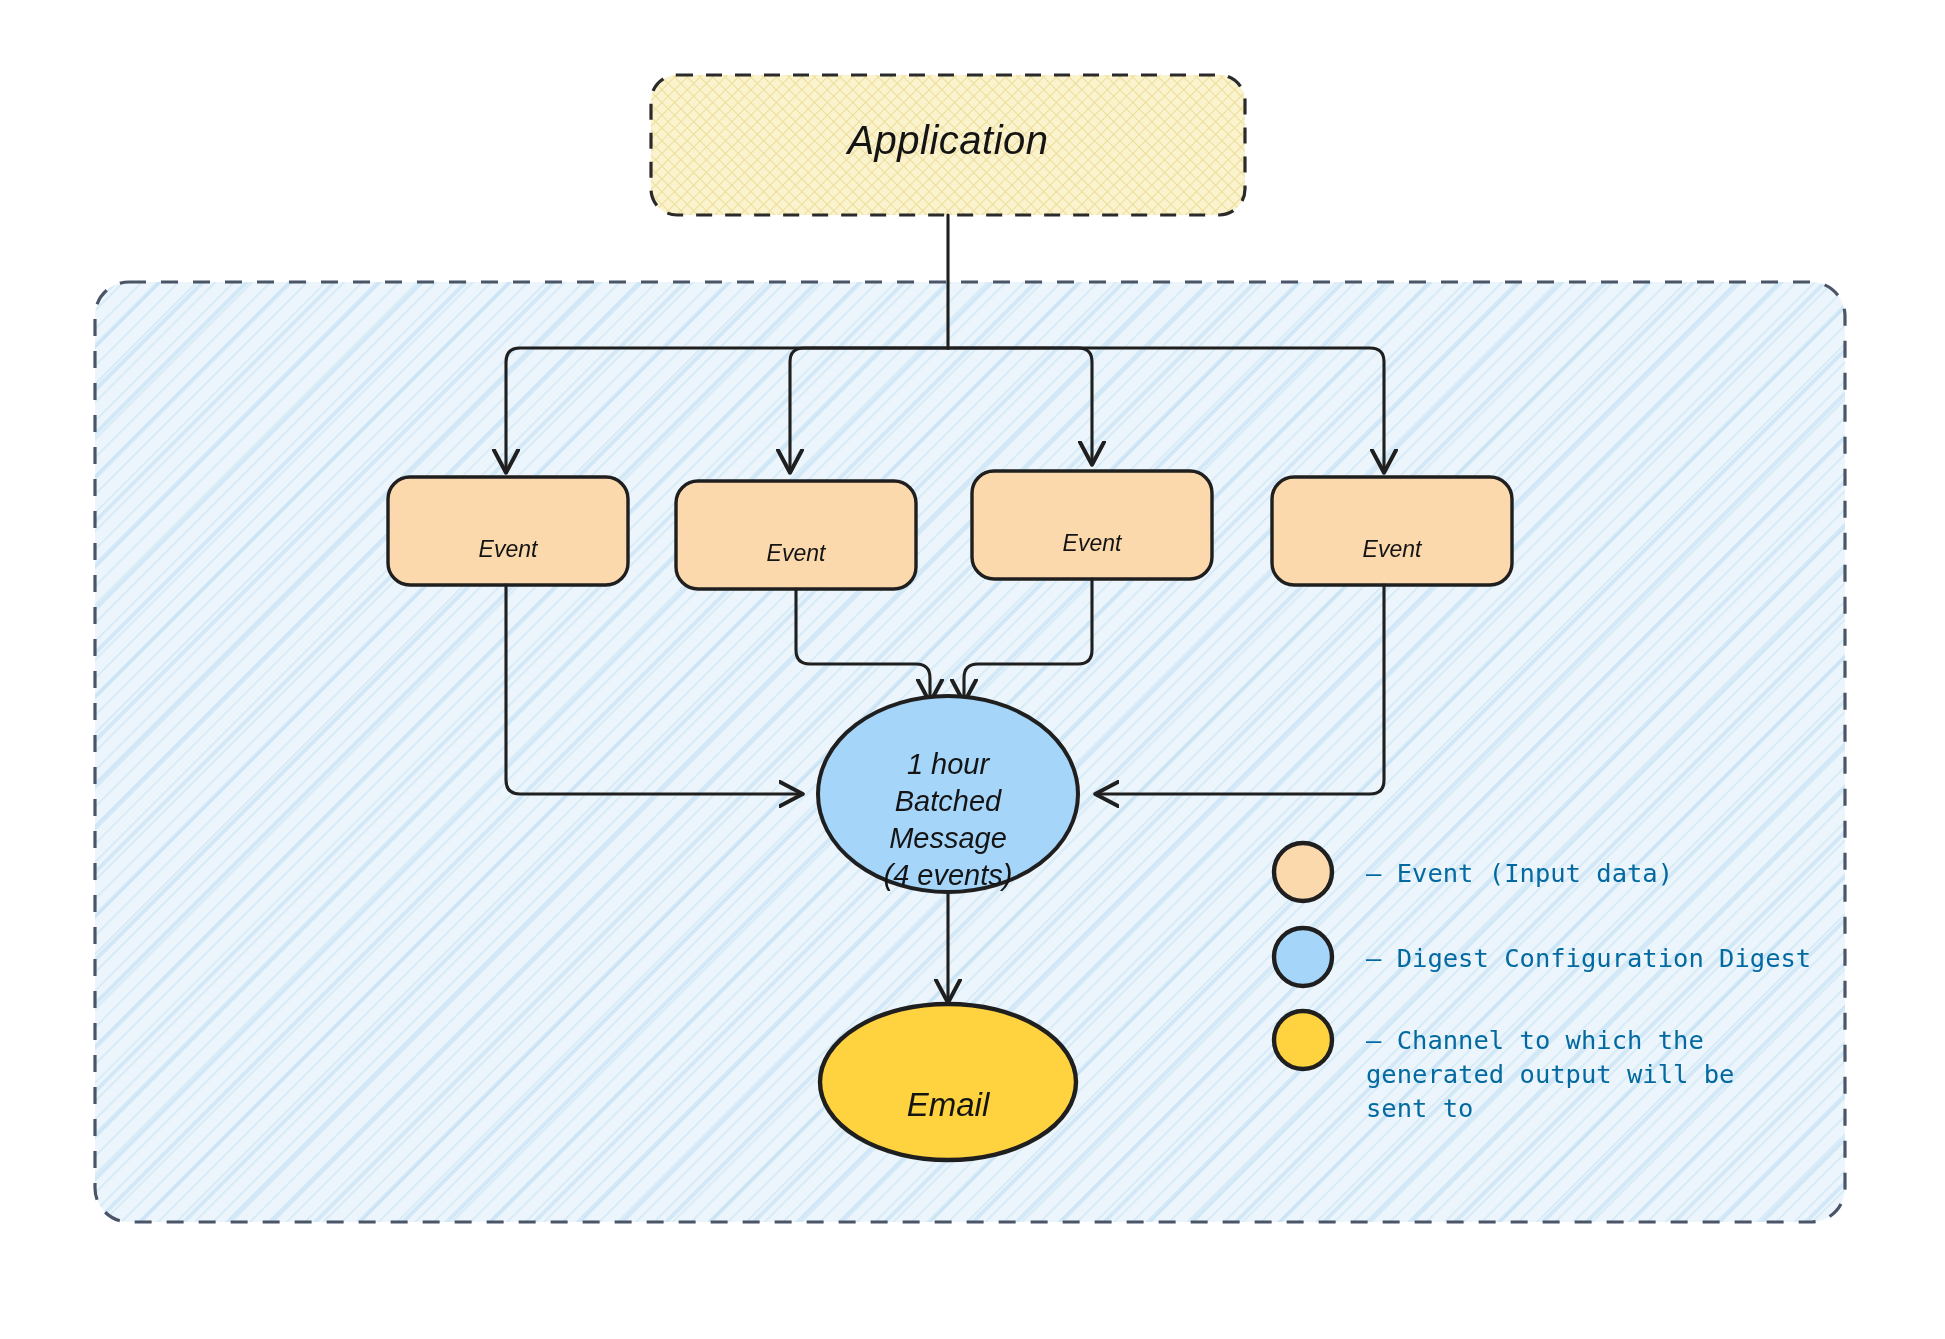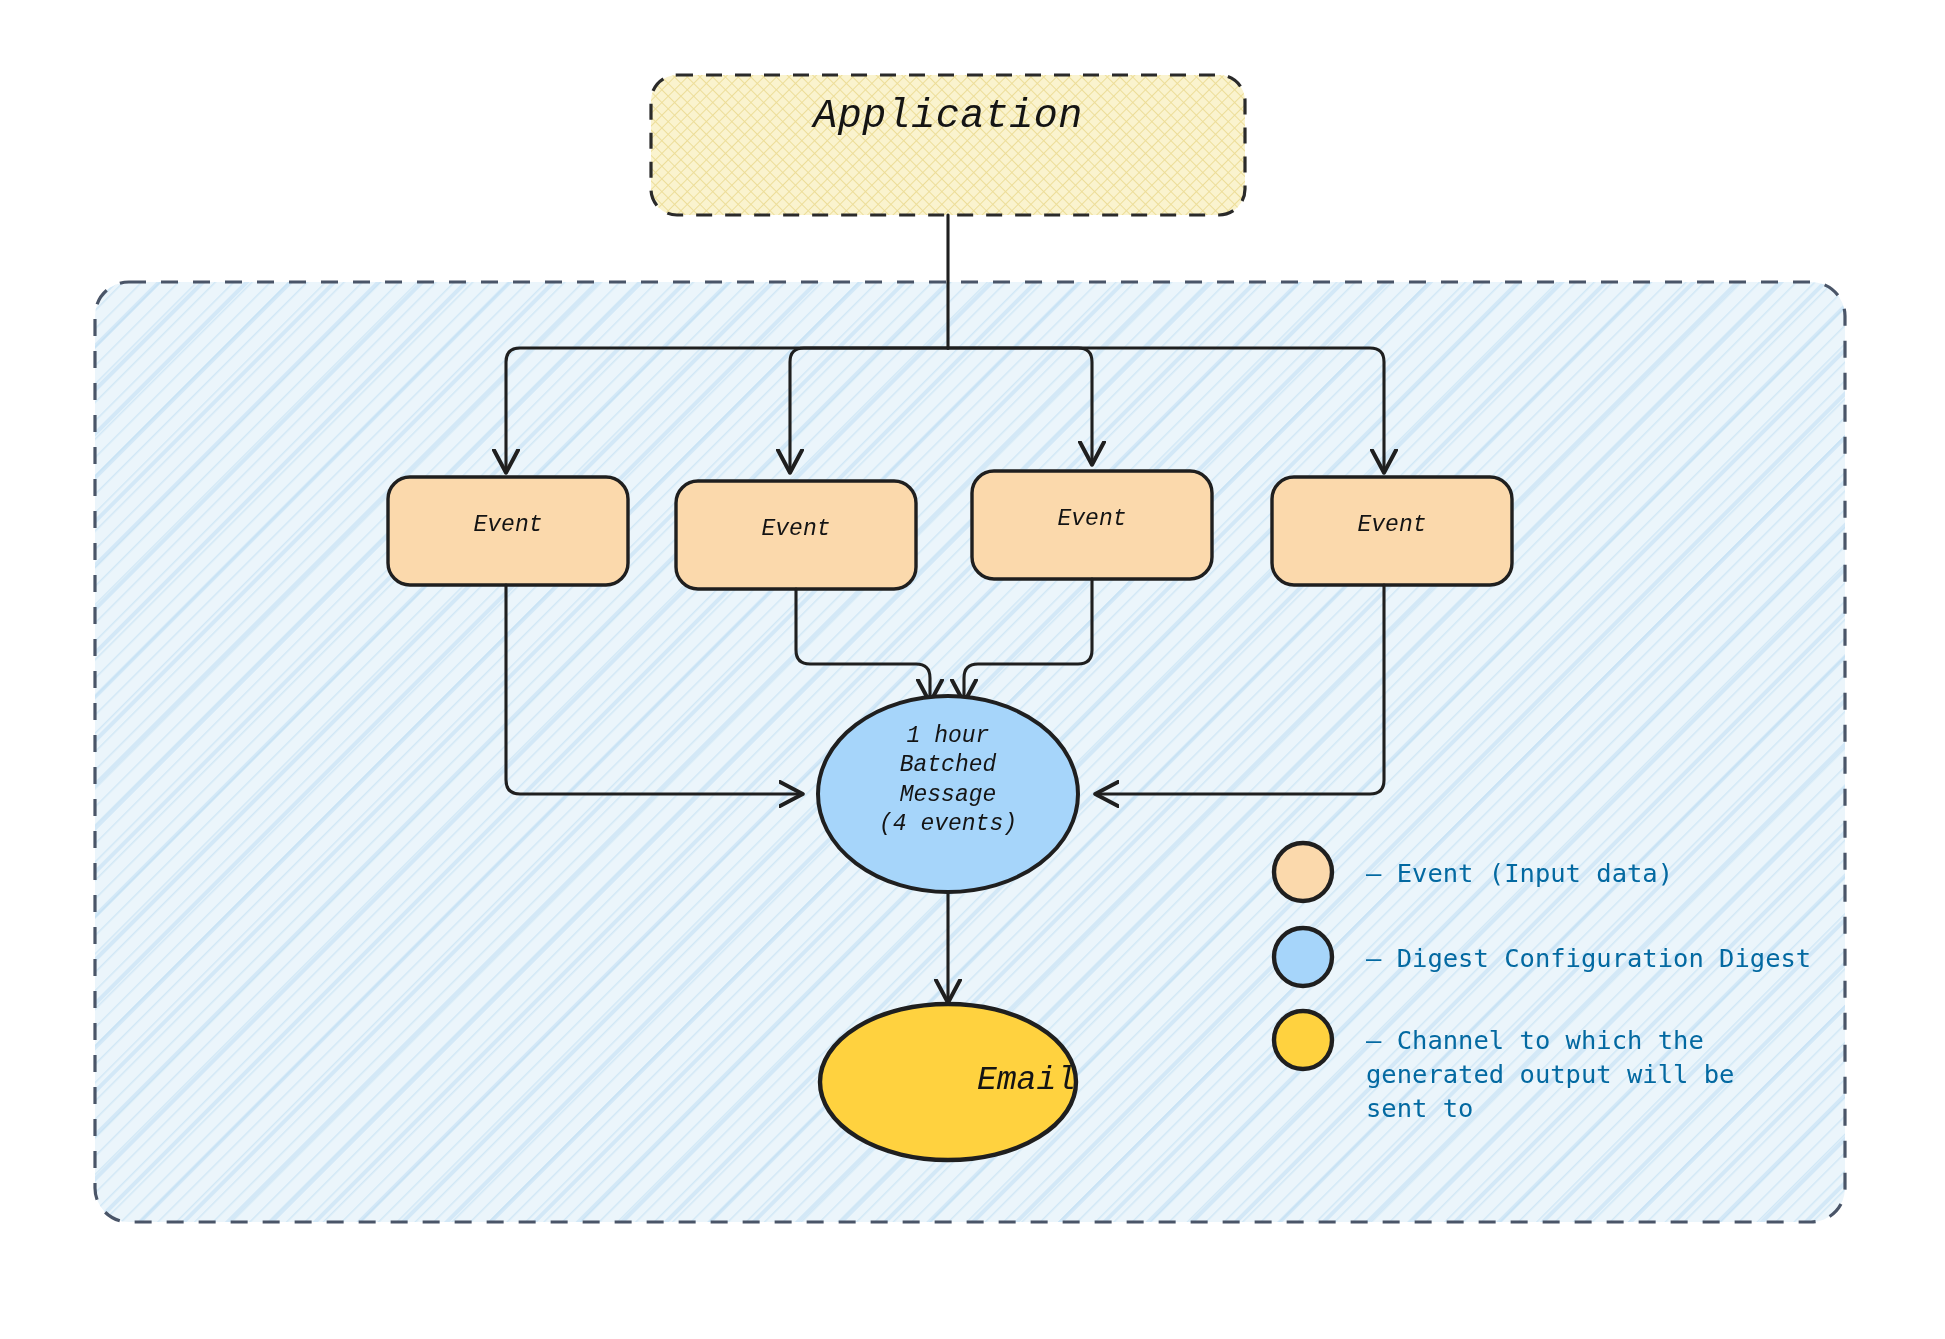--- a/index.html
+++ b/index.html
@@ -21,38 +21,39 @@
     left: 0; top: 0;
     width: 1945px;
     height: 1339px;
   }
 
   
   .node-label {
     position: absolute;
     text-align: center;
     color: #141414;
-    font-family: Liberation Mono, monospace;
+    font-family: Liberation Sans, sans-serif;
     pointer-events: none;
     white-space: pre-line;
+    margin-top: 24px;
   }
 
   .app-label {
     font-size: 40px;
     font-style: italic;
     letter-spacing: 0.5px;
   }
 
   .event-label {
     font-size: 23px;
     font-style: italic;
   }
 
   .digest-label {
-    font-size: 23px;
+    font-size: 29px;
     font-style: italic;
     line-height: 1.28;
   }
 
   .email-label {
     font-size: 33px;
     font-style: italic;
   }
 
   .legend-text {
@@ -165,21 +166,21 @@
 
 <div class="node-label event-label" style="left:972px; top:506px; width:240px;">Event</div>
 
 <div class="node-label event-label" style="left:1272px; top:512px; width:240px;">Event</div>
 
 <div class="node-label digest-label" style="left:818px; top:722px; width:260px;">1 hour
 Batched
 Message
 (4 events)</div>
 
-<div class="node-label email-label" style="left:820px; top:1062px; width:256px;text-align:right;">Email</div>
+<div class="node-label email-label" style="left:820px; top:1062px; width:256px;">Email</div>
 
 <div class="legend-text" style="left:1366px; top:857px; width:520px;">— Event (Input data)</div>
 
 <div class="legend-text" style="left:1366px; top:942px; width:520px;">— Digest Configuration Digest</div>
 
 <div class="legend-text" style="left:1366px; top:1024px; width:430px;">— Channel to which the
 generated output will be
 sent to</div>
 
 </body></html>

